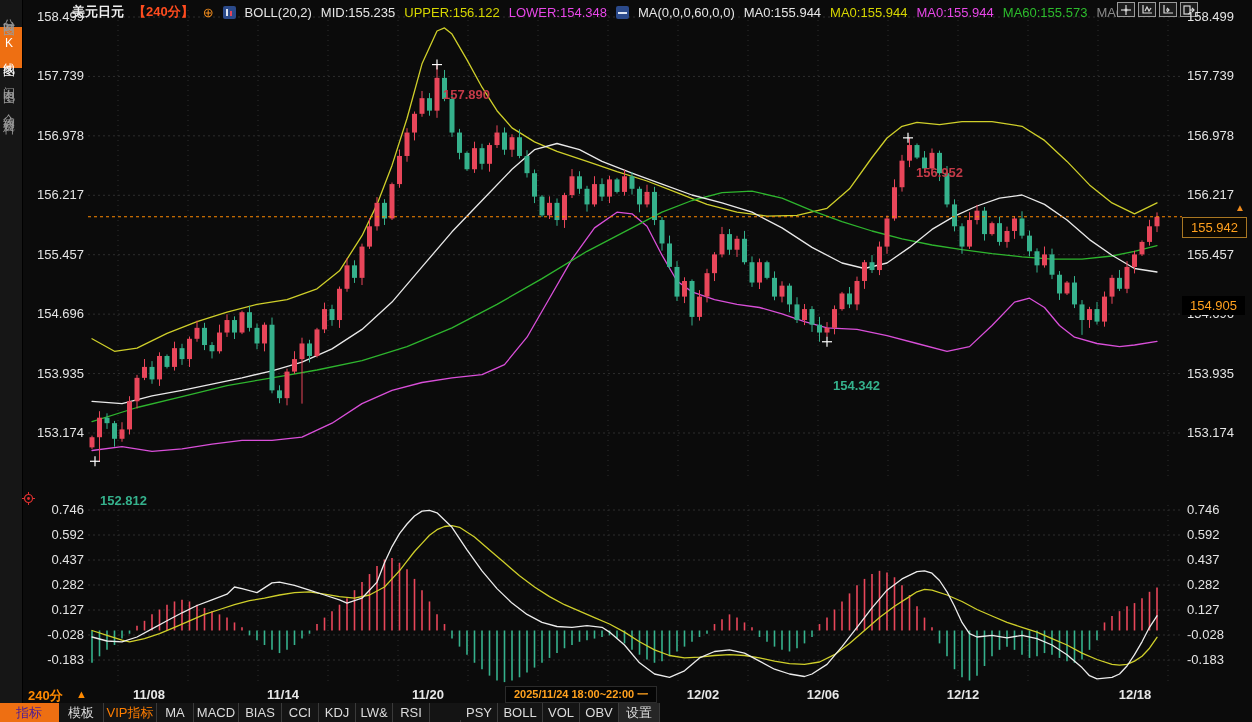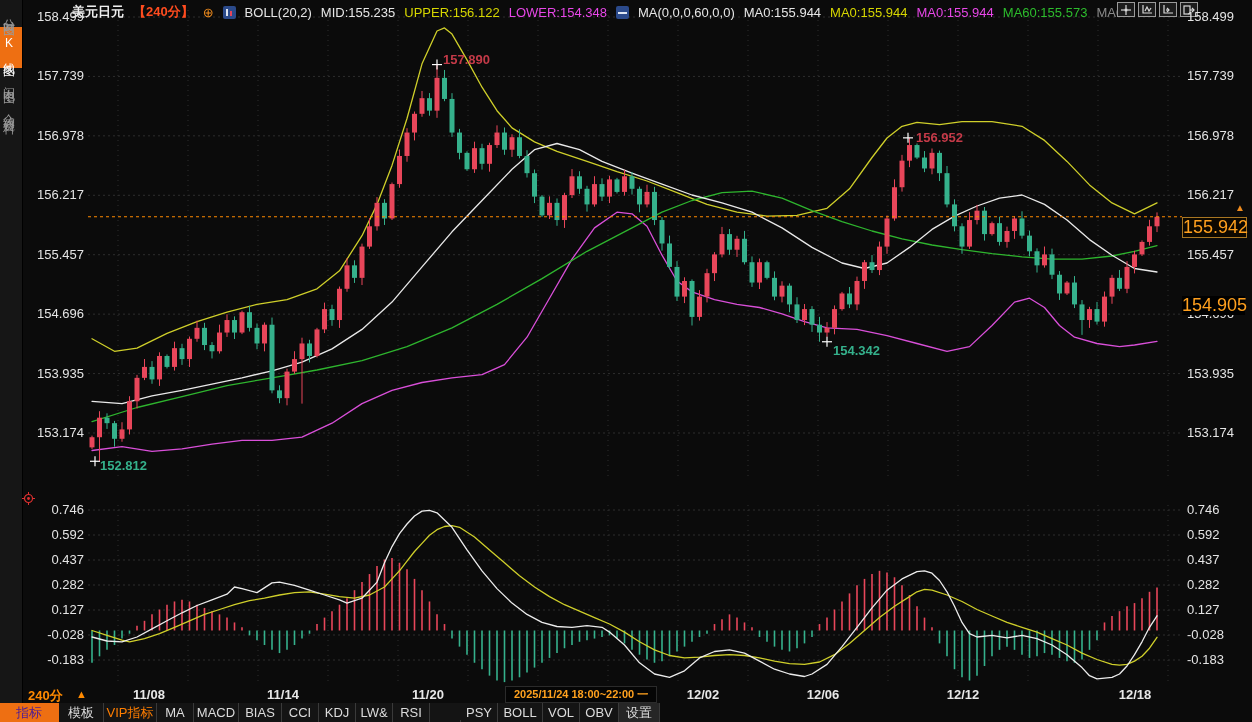--- a/index.html
+++ b/index.html
@@ -22,25 +22,25 @@
   .mini-ic{display:inline-block;width:13px;height:13px;background:#2b4a8b;border-radius:2px;position:relative;}
   .mini-ic i{position:absolute;background:#dfe6f2;}
   
   #topbtns{position:absolute;left:1117px;top:2px;display:flex;gap:3px;}
   .tbtn{width:16px;height:13px;border:1px solid #9a9a9a;background:#1c1c1c;display:flex;align-items:center;justify-content:center;}
   
   .axlbl{position:absolute;font-size:13px;color:#e4e4e4;}
   .axlbl.left{width:60px;text-align:right;left:24px;}
   .axlbl.right{left:1187px;text-align:left;}
   
-  .anno{position:absolute;font-size:13px;font-weight:bold;}
+  .anno{position:absolute;font-size:13px;font-weight:bold;margin-top:35px;}
   .anno.red{color:#c43a48;} .anno.green{color:#35b18c;}
   
-  .ptag{position:absolute;left:1182px;width:63px;height:19px;line-height:19px;
-        font-size:18px;color:#ffa01e;background:#0d0800;}
+  .ptag{position:absolute;left:1182px;width:63px;height:19px;line-height:19px;text-align:center;
+        font-size:13px;color:#ffa01e;background:#0d0800;}
   .ptag.bordered{border:1px solid #a97722;}
   .uparr{position:absolute;left:1235px;color:#f08c1e;font-size:10px;}
   
   #macd-head{position:absolute;left:92px;top:490px;display:flex;gap:10px;font-size:13px;white-space:nowrap;}
   #macd-ic{position:absolute;left:22px;top:491px;width:13px;height:13px;}
   
   #xaxis{position:absolute;left:0;top:686px;width:1252px;height:17px;}
   .xtick{position:absolute;top:1px;font-size:13px;font-weight:bold;color:#e8e8e8;transform:translateX(-50%);}
   #period-lbl{position:absolute;left:28px;top:1px;color:#ff8a00;font-size:13px;font-weight:bold;}
   #period-arrow{position:absolute;left:76px;top:2px;color:#ff8a00;font-size:11px;}

